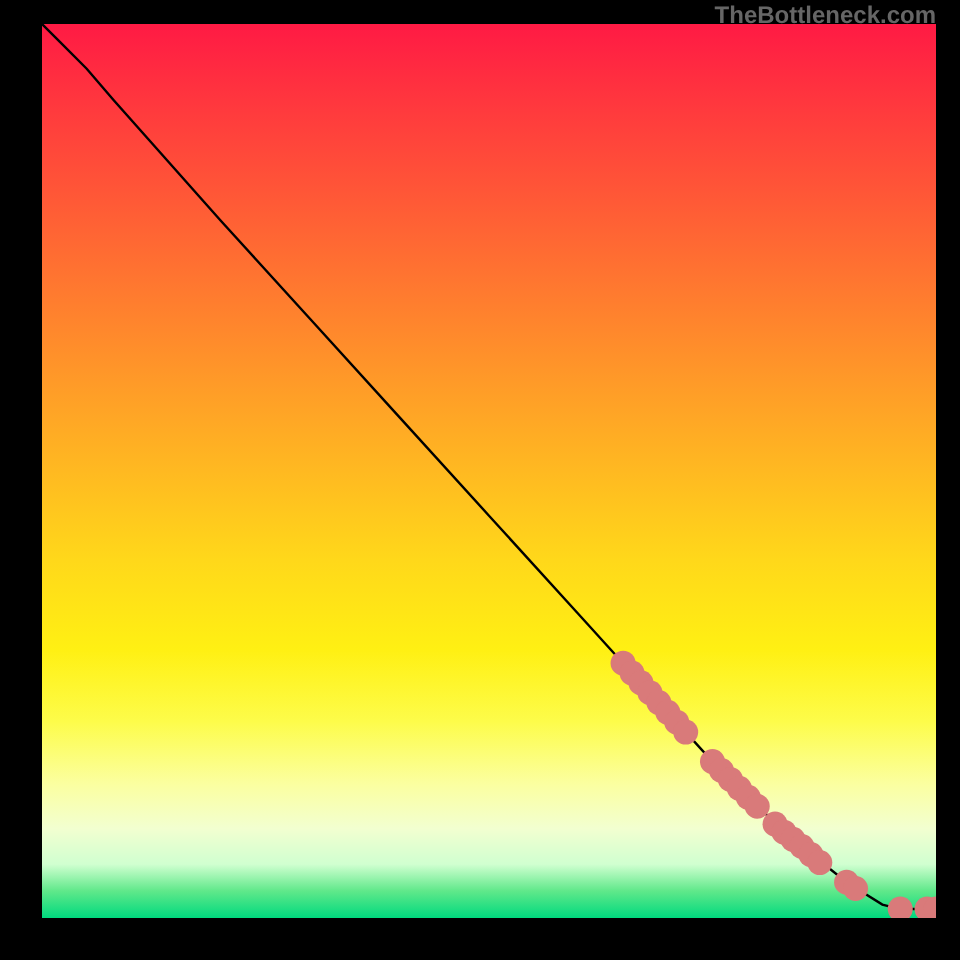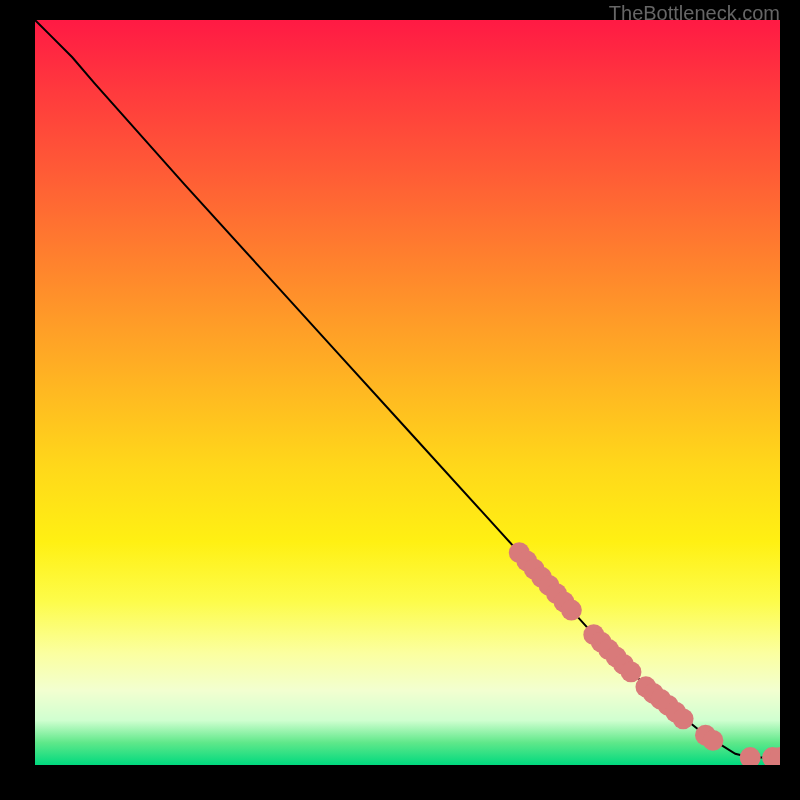--- a/index.html
+++ b/index.html
@@ -33,21 +33,21 @@
       #5fe88a 97%,
       #00d97e 100%
     );
   }
   .watermark {
     position: absolute;
     top: 2px;
     right: 20px;
     color: #666;
     font-size: 20px;
-    font-weight: 400;
+    font-weight: 700;
     z-index: 10;
   }
   svg.overlay {
     position: absolute;
     left: 35px;
     top: 20px;
     width: 745px;
     height: 745px;
     z-index: 5;
   }

